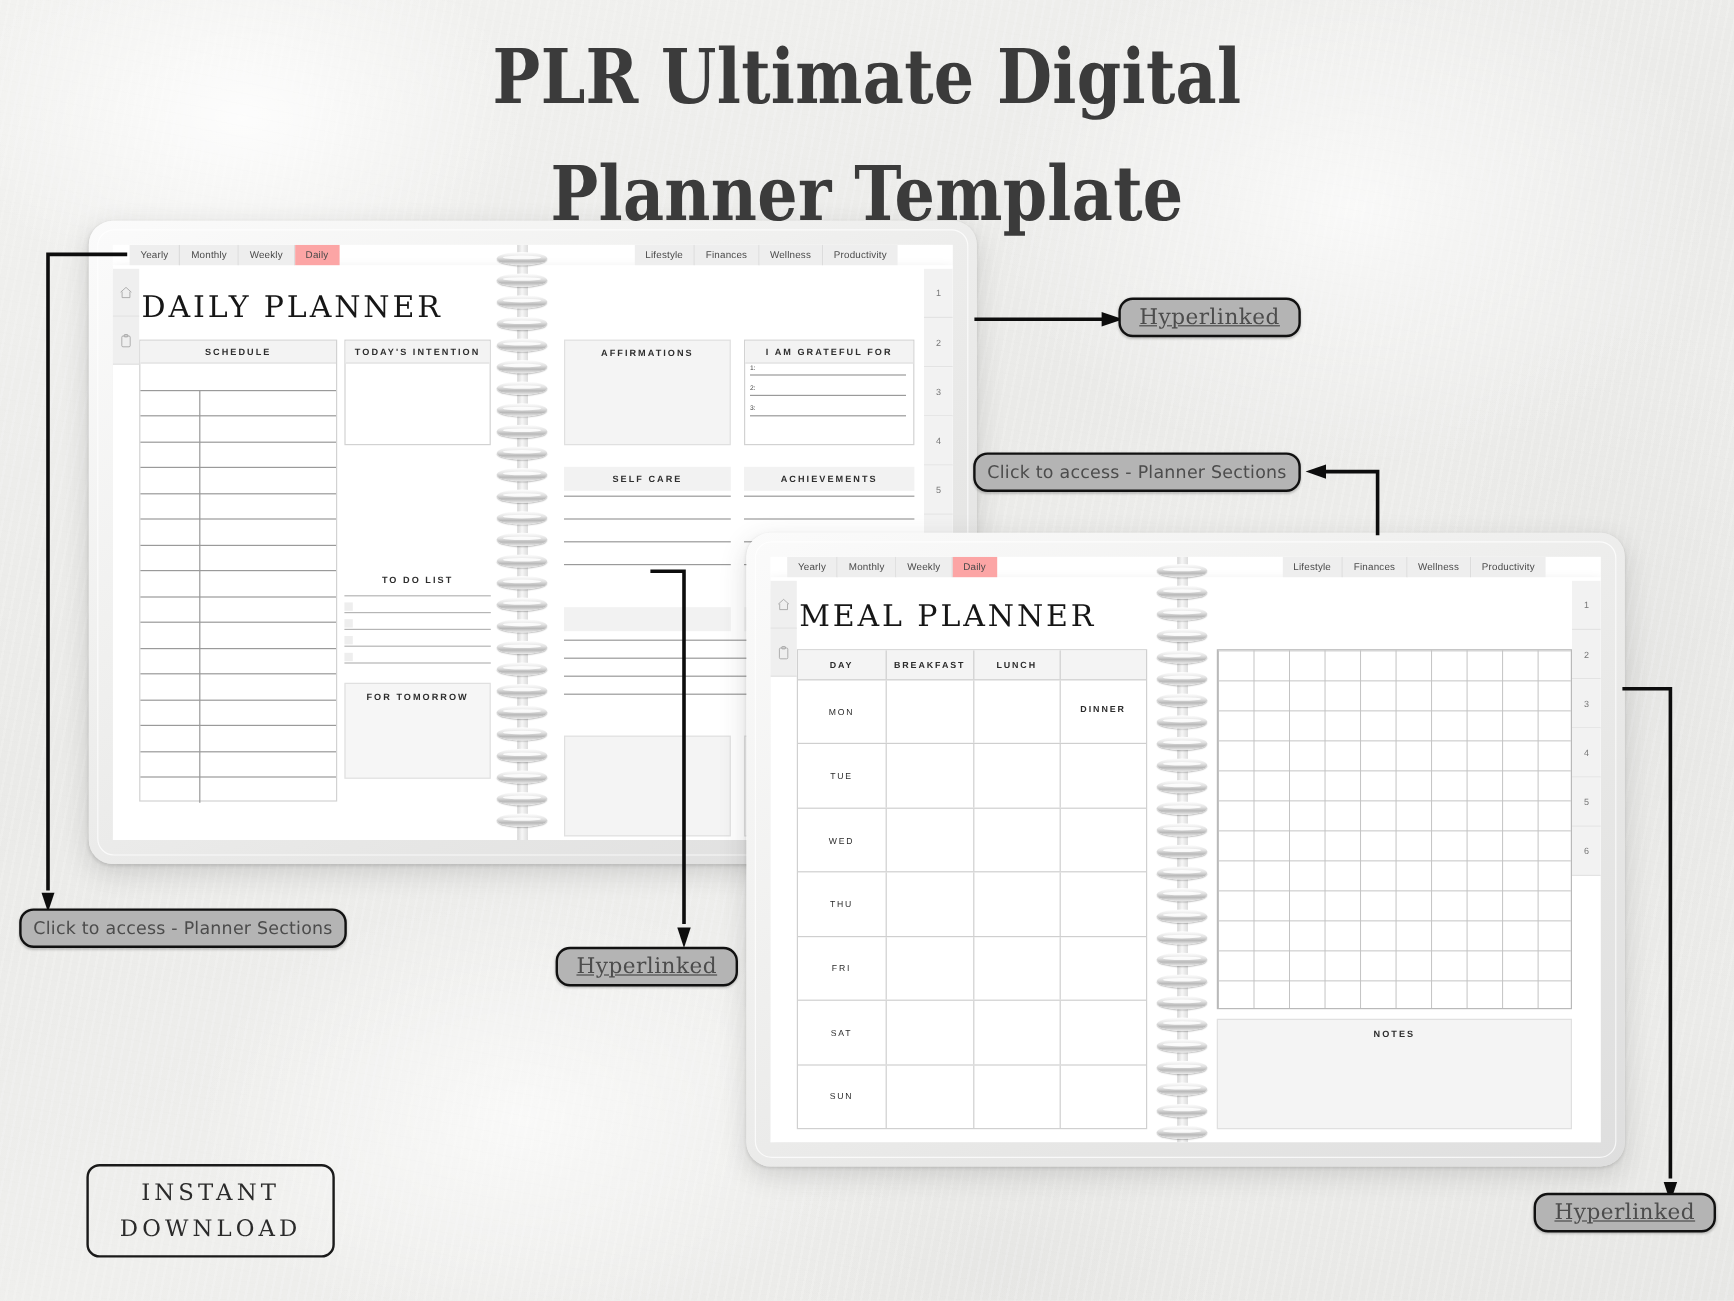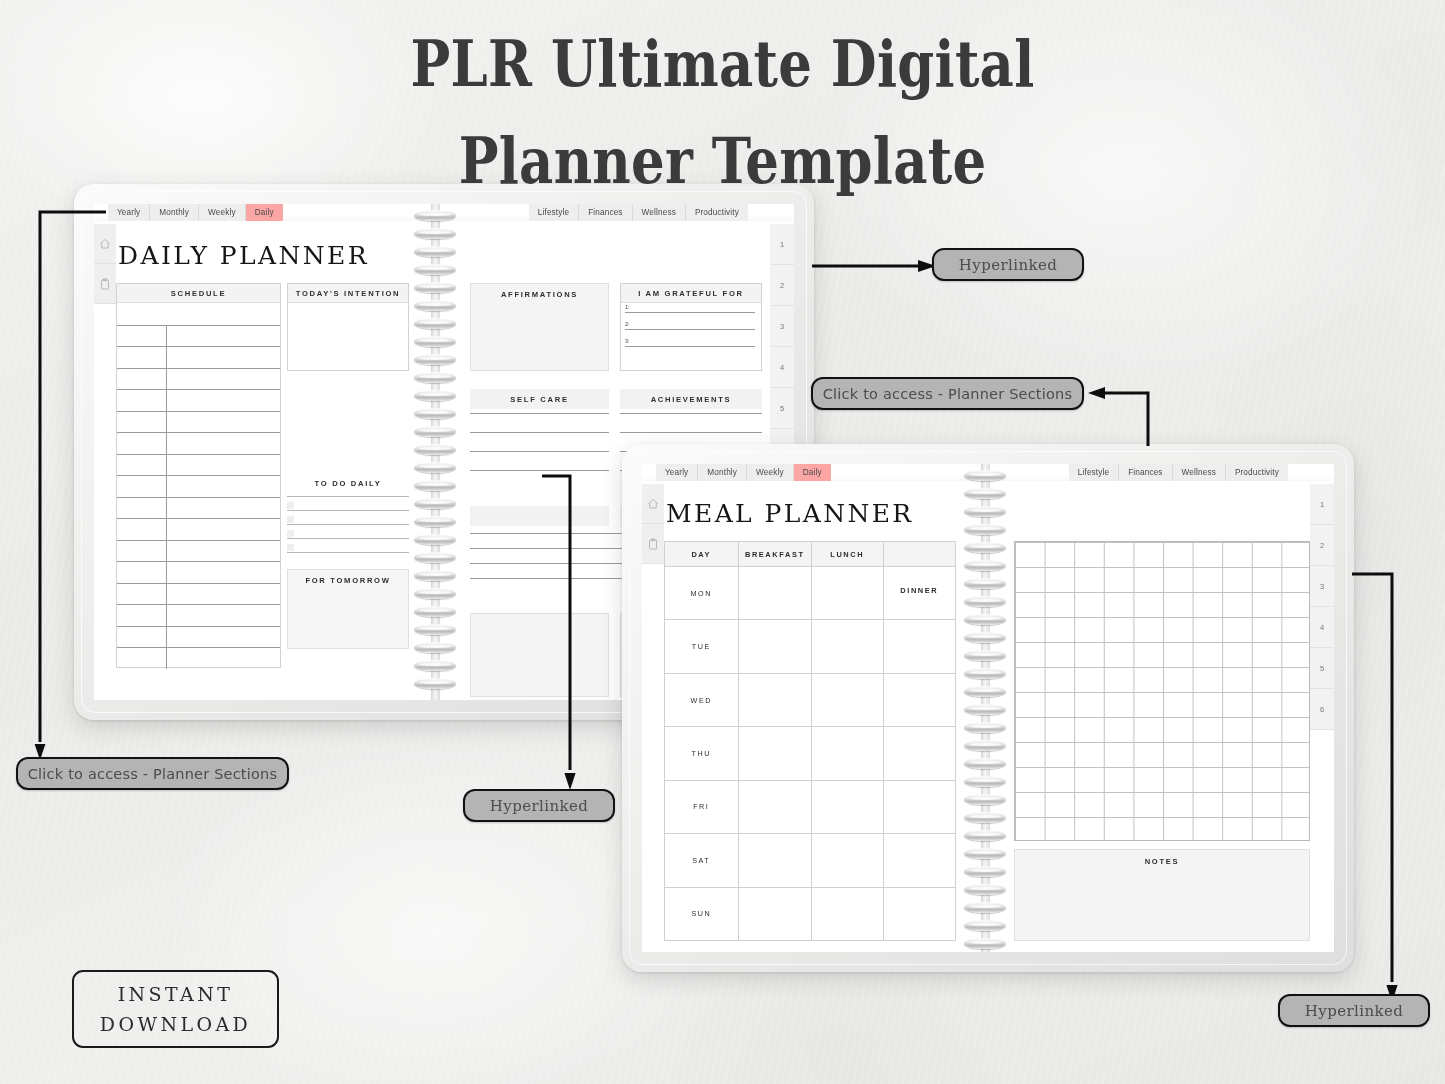--- a/index.html
+++ b/index.html
@@ -156,21 +156,21 @@
   }
 
   
   .badge {
     position:absolute; z-index:9;
     display:flex; align-items:center; justify-content:center;
     background:#b4b4b4; border:2px solid #111; border-radius:12px;
     color:#4c4c4c;
     box-shadow:0 1px 2px rgba(0,0,0,.2);
   }
-  .badge.serif{ font-family:"DejaVu Serif","Liberation Serif",serif; font-size:15px; letter-spacing:.4px; }
+  .badge.serif{ font-family:"DejaVu Serif","Liberation Serif",serif; font-size:18px; letter-spacing:.4px;text-decoration:underline; }
   .badge.round{ font-family:"DejaVu Sans", sans-serif; font-size:14.5px; letter-spacing:.2px; }
 
   #instant-download {
     position:absolute; z-index:9;
     display:flex; flex-direction:column; align-items:center; justify-content:center;
     border:2px solid #1a1a1a; border-radius:11px; background:transparent;
     font-family:"DejaVu Serif","Liberation Serif",serif;
     color:#2b2b2b; font-size:19px; letter-spacing:3.4px; line-height:30px;
   }
 
@@ -256,21 +256,21 @@
               <div class="schedsplit" style="left: 49px; top: 21.5294px; height: 344.471px;"></div>
             </div>
         </div>
 
         <div class="box" style="left:193px; top:62px; width:122px; height:88px;">
           <div class="bhead">TODAY'S INTENTION</div>
         </div>
 
 
         <div style="position:absolute; left:193px; top:258px; width:122px; height:80px;">
-          <div class="caption" style="top:0;">TO DO DAILY</div>
+          <div class="caption" style="top:0;">TO DO LIST</div>
           <div id="todo-lines" style="position:absolute; left:0; right:0; top:17px; bottom:0;">
               <div class="chk" style="left: 0px; top: 6px;"></div>
               <div class="hline" style="left: 0px; right: 0px; top: 0px; background: rgb(181, 181, 181);"></div>
               <div class="chk" style="left: 0px; top: 20px;"></div>
               <div class="hline" style="left: 0px; right: 0px; top: 14px; background: rgb(181, 181, 181);"></div>
               <div class="chk" style="left: 0px; top: 34px;"></div>
               <div class="hline" style="left: 0px; right: 0px; top: 28px; background: rgb(181, 181, 181);"></div>
               <div class="chk" style="left: 0px; top: 48px;"></div>
               <div class="hline" style="left: 0px; right: 0px; top: 42px; background: rgb(181, 181, 181);"></div>
               <div class="hline" style="left: 0px; right: 0px; top: 56px; background: rgb(181, 181, 181);"></div>

